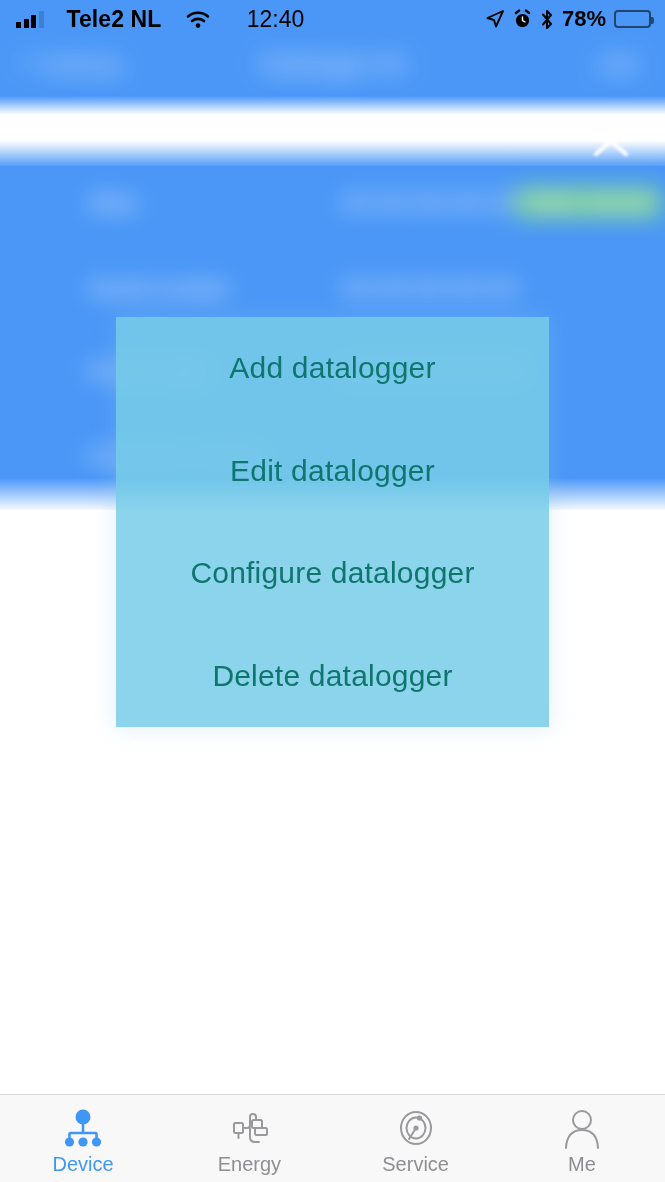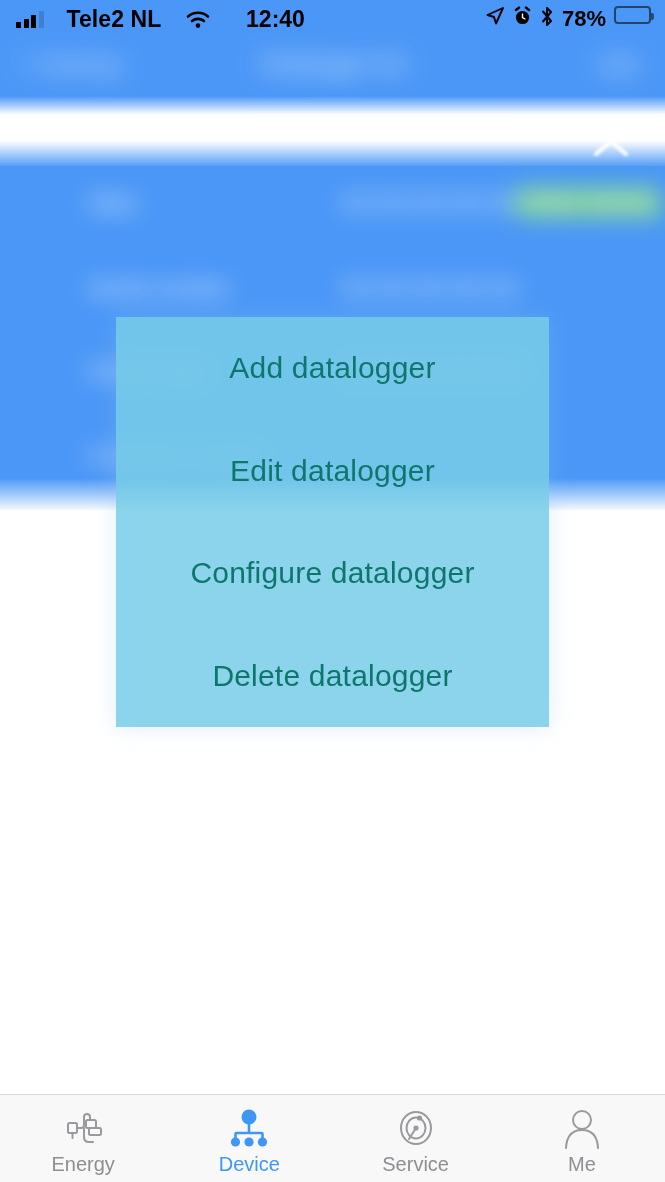--- a/index.html
+++ b/index.html
@@ -129,25 +129,25 @@
   .sb-bars i {
     display:block; width:5px; background:#000; border-radius:.5px;
   }
   .sb-bars i:nth-child(1){ height:6px; }
   .sb-bars i:nth-child(2){ height:9px; }
   .sb-bars i:nth-child(3){ height:13px; }
   .sb-bars i:nth-child(4){ height:17px; background:#3f7fd0; }
   .sb-carrier { font-size:23px; font-weight:bold; letter-spacing:.1px; }
   .sb-center {
     position:absolute; left:0; top:6px; width:551px;
-    text-align:center; font-size:23px; font-weight:bold;
+    text-align:center; font-size:23px; font-weight:normal;
   }
   .sb-right {
     position:absolute; right:14px; top:6px;
-    display:flex; align-items:flex-start; gap:8px;
+    display:flex; align-items:center; gap:8px;
   }
   .sb-pct { font-size:22px; font-weight:bold; }
   .sb-battery {
     position:relative; width:37px; height:18px;
     border:2px solid rgba(0,0,0,.55); border-radius:4px;
     padding:1.5px;
   }
   .sb-battery .fill {
     height:100%; background:#000; border-radius:1.5px;
   }
@@ -268,45 +268,45 @@
       <span class="sb-pct">78%</span>
       <span class="sb-battery">
         <span class="fill" style="width:78%"></span>
         <span class="nub"></span>
       </span>
     </div>
   </div>
 
   <div class="tabbar">
 
+    <div class="tab active">
+      <svg class="ticon" viewBox="0 0 46 44">
+        <circle cx="23" cy="11" r="7.5" fill="#3f96f5"></circle>
+        <path d="M23 18 L23 27 M9.5 33 L9.5 28 Q9.5 27 10.5 27 L35.5 27 Q36.5 27 36.5 28 L36.5 33" fill="none" stroke="#3f96f5" stroke-width="2.6" stroke-linecap="round"></path>
+        <circle cx="9.5" cy="36" r="4.6" fill="#3f96f5"></circle>
+        <circle cx="23" cy="36" r="4.6" fill="#3f96f5"></circle>
+        <circle cx="36.5" cy="36" r="4.6" fill="#3f96f5"></circle>
+      </svg>
+      <span class="tlabel">Device</span>
+    </div>
+
     <div class="tab">
       <svg class="ticon" viewBox="0 0 46 44">
         <g fill="none" stroke="#9a9a9e" stroke-width="2" stroke-linejoin="round" stroke-linecap="round">
           <rect x="8" y="17" width="9" height="10" rx="1.5"></rect>
           <path d="M12.5 27 L12.5 32"></path>
           <path d="M17 22 L21 22 Q24 22 24 19 L24 11 Q24 8 27 8 Q30 8 30 11 L30 14"></path>
           <path d="M24 22 L24 31 Q24 36 29 36 L33 36"></path>
           <rect x="26" y="14" width="10" height="8" rx="1.5"></rect>
           <rect x="29" y="22" width="12" height="7" rx="1.5"></rect>
         </g>
       </svg>
       <span class="tlabel">Energy</span>
     </div>
 
-    <div class="tab active">
-      <svg class="ticon" viewBox="0 0 46 44">
-        <circle cx="23" cy="11" r="7.5" fill="#3f96f5"></circle>
-        <path d="M23 18 L23 27 M9.5 33 L9.5 28 Q9.5 27 10.5 27 L35.5 27 Q36.5 27 36.5 28 L36.5 33" fill="none" stroke="#3f96f5" stroke-width="2.6" stroke-linecap="round"></path>
-        <circle cx="9.5" cy="36" r="4.6" fill="#3f96f5"></circle>
-        <circle cx="23" cy="36" r="4.6" fill="#3f96f5"></circle>
-        <circle cx="36.5" cy="36" r="4.6" fill="#3f96f5"></circle>
-      </svg>
-      <span class="tlabel">Device</span>
-    </div>
-
     <div class="tab">
       <svg class="ticon" viewBox="0 0 46 44">
         <g fill="none" stroke="#9a9a9e" stroke-width="2" stroke-linecap="round">
           <ellipse cx="23" cy="22" rx="15" ry="16"></ellipse>
           <ellipse cx="23" cy="22" rx="9.5" ry="10.5"></ellipse>
           <path d="M16 33 L23 22"></path>
         </g>
         <circle cx="23" cy="22" r="2.6" fill="#9a9a9e"></circle>
         <circle cx="26.5" cy="12" r="2.6" fill="#9a9a9e"></circle>
       </svg>

